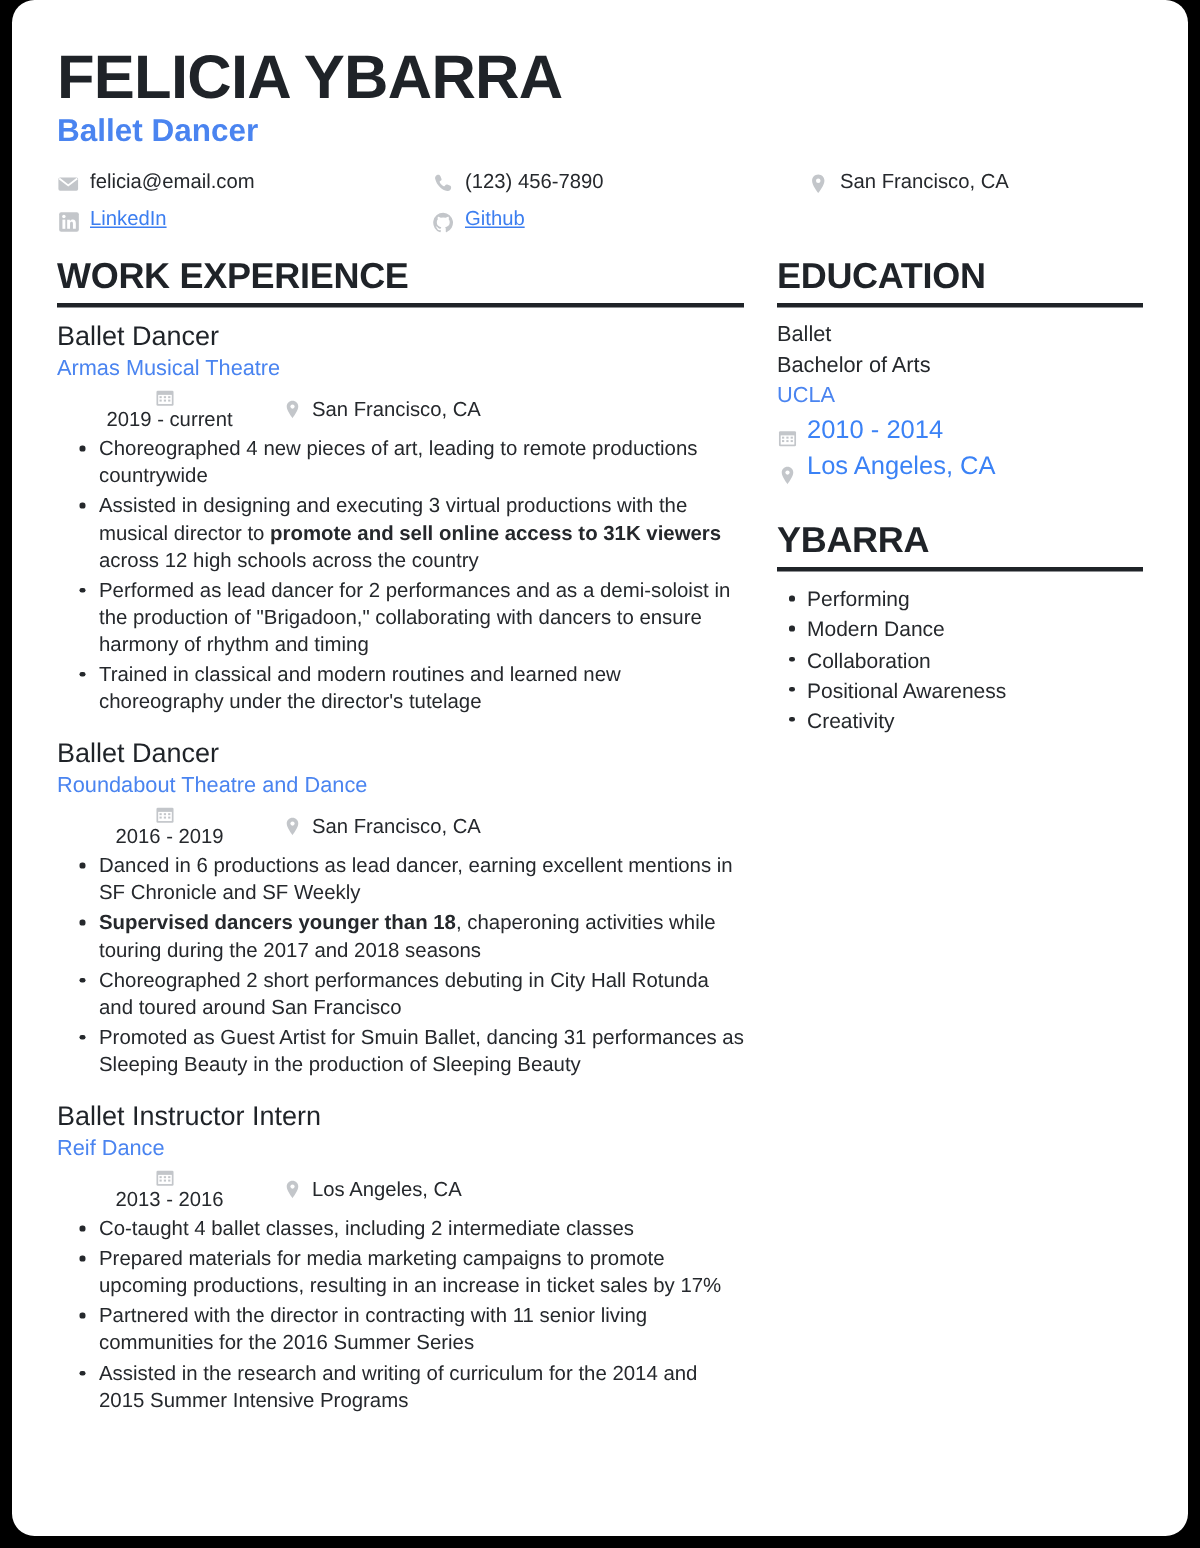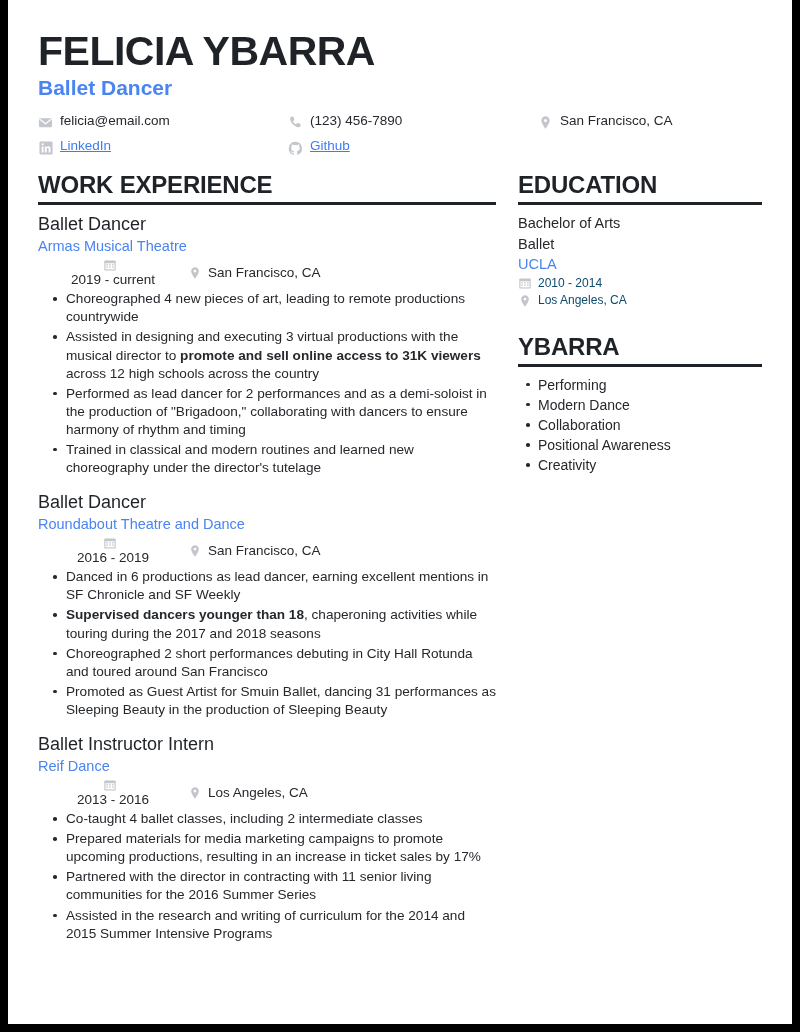--- a/index.html
+++ b/index.html
@@ -13,20 +13,21 @@
   }
 
   .page {
     position: absolute;
     left: 8px;
     top: 0;
     width: 784px;
     height: 1024px;
     background: #ffffff;
     overflow: hidden;
+    border-radius: 15px;
   }
 
   
   .header { padding: 30px 30px 0 30px; }
 
   .name {
     font-size: 41px;
     font-weight: bold;
     letter-spacing: -0.5px;
     color: #1f2328;
@@ -153,23 +154,23 @@
     color: #25282c;
     line-height: 1.42;
   }
   .edu-school {
     font-size: 14.5px;
     color: #4a84f0;
     line-height: 1.42;
   }
   .edu-meta {
     display: flex;
-    align-items: center;
-    font-size: 12px;
-    color: #0c4a6e;
+    align-items: flex-end;
+    font-size: 17px;
+    color: #3b82f6;
     line-height: 1.45;
   }
   .edu-meta .ico {
     width: 14px; height: 14px; margin-right: 6px; flex: 0 0 14px;
     display: inline-flex; align-items: center; justify-content: center;
   }
 
   ul.skills {
     margin: 0;
     padding: 0 0 0 20px;
@@ -375,22 +376,22 @@
       </div>
     </div>
 
     <div class="col-gap"></div>
 
     <div class="col-right">
 
       <div class="sec-block">
         <h2 class="sec-title">EDUCATION</h2>
         <div class="sec-rule"></div>
+        <div class="edu-line">Ballet</div>
         <div class="edu-line">Bachelor of Arts</div>
-        <div class="edu-line">Ballet</div>
         <div class="edu-school">UCLA</div>
         <div class="edu-meta">
           <span class="ico">
             <svg width="14" height="14" viewBox="0 0 16 16">
                 <rect x="1.5" y="2.8" width="13" height="11.5" rx="1" fill="#c3c6ca"></rect>
                 <rect x="2.8" y="6" width="10.4" height="7" fill="#ffffff"></rect>
                 <rect x="3.8" y="7" width="1.7" height="1.5" fill="#c3c6ca"></rect>
                 <rect x="7.1" y="7" width="1.7" height="1.5" fill="#c3c6ca"></rect>
                 <rect x="10.4" y="7" width="1.7" height="1.5" fill="#c3c6ca"></rect>
                 <rect x="3.8" y="9.6" width="1.7" height="1.5" fill="#c3c6ca"></rect>

